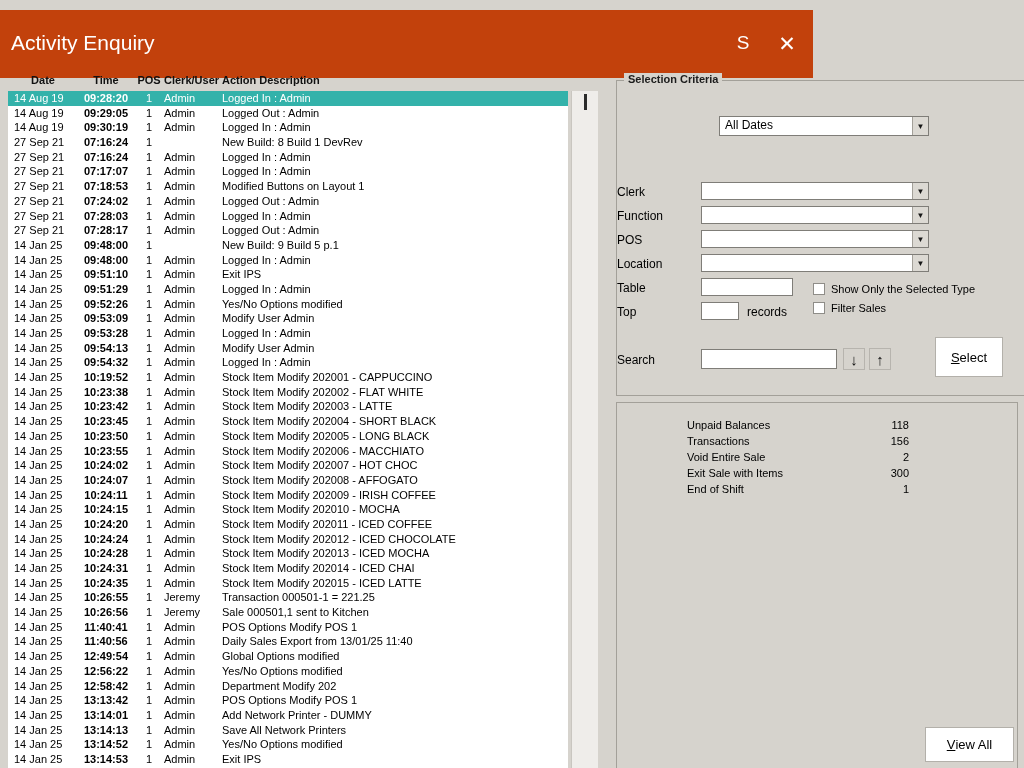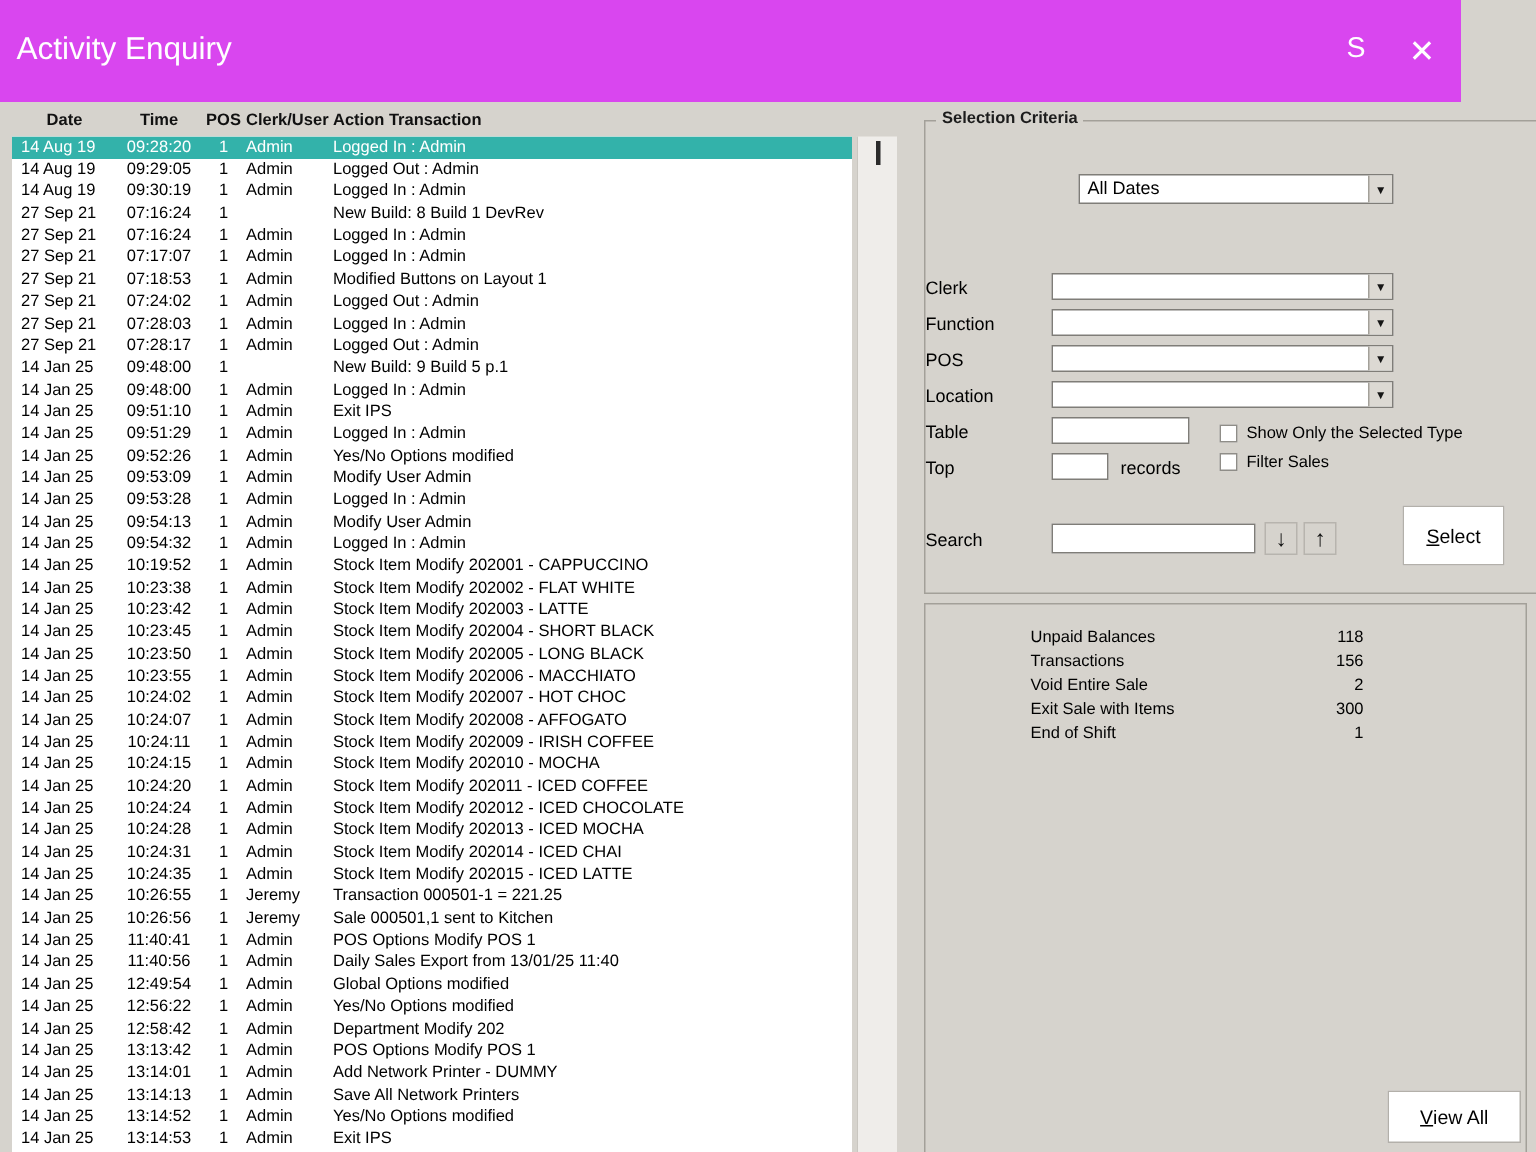--- a/index.html
+++ b/index.html
@@ -2,21 +2,21 @@
 <html><head>
 <meta charset="utf-8">
 <style>
   html,body { margin:0; padding:0; background:#555; }
   * { box-sizing:border-box; }
   .window {
     position:relative; width:1024px; height:768px; overflow:hidden;
     background:#d6d3cd; font-family:"Liberation Sans", sans-serif; color:#000;
   }
   
-  .titlebar { position:absolute; left:0; top:0; width:974px; height:68px; background:#d946ef; }
+  .titlebar { position:absolute; left:0; top:10px; width:813px; height:68px; background:#c2410c; }
   .title { position:absolute; left:11px; top:21px; font-size:21px; color:#fff; }
   .tb-btn { position:absolute; top:22px; color:#fff; cursor:default; text-align:center; }
   .tb-s { right:58px; font-size:19px; width:24px; }
   .tb-x { right:12px; font-size:21px; width:28px; }
   
   .thead {
     position:absolute; left:8px; top:74px; width:560px; height:16px;
     display:grid; grid-template-columns:70px 56px 30px 58px 1fr;
     font-size:11px; font-weight:bold; color:#111;
   }
@@ -26,21 +26,21 @@
     position:absolute; left:8px; top:91px; width:560px; bottom:0;
     background:#fff; overflow:hidden; border:0;
   }
   .trow {
     display:grid; grid-template-columns:70px 56px 30px 58px 1fr;
     height:14.7px; line-height:14.7px; font-size:11px; white-space:nowrap;
   }
   .trow.selected { background:#33b2aa; color:#fff; }
   .cell { overflow:hidden; white-space:nowrap; }
   .c-date { padding-left:6px; }
-  .c-time { text-align:center; }
+  .c-time { text-align:center;font-weight:bold; }
   .c-pos { text-align:center; }
   .c-clerk { padding-left:0px; }
   .c-action { padding-left:0px; }
   
   .vscroll {
     position:absolute; left:571px; top:91px; width:27px; bottom:0;
     background:#efedea; border-left:1px solid #c9c6c0;
   }
   .vthumb { position:absolute; left:12px; top:3px; width:3px; height:16px; background:#2b2b2b; }
   
@@ -94,21 +94,21 @@
     <div class="title">Activity Enquiry</div>
     <div class="tb-btn tb-s">S</div>
     <div class="tb-btn tb-x">✕</div>
   </div>
 
   <div class="thead">
     <span class="hc h-date">Date</span>
     <span class="hc h-time">Time</span>
     <span class="hc h-pos">POS</span>
     <span class="hc h-clerk">Clerk/User</span>
-    <span class="hc h-action">Action Transaction</span>
+    <span class="hc h-action">Action Description</span>
   </div>
 
   <div class="tbody">
       <div class="trow selected">
         <span class="cell c-date">14 Aug 19</span>
         <span class="cell c-time">09:28:20</span>
         <span class="cell c-pos">1</span>
         <span class="cell c-clerk">Admin</span>
         <span class="cell c-action">Logged In : Admin</span>
       </div>

